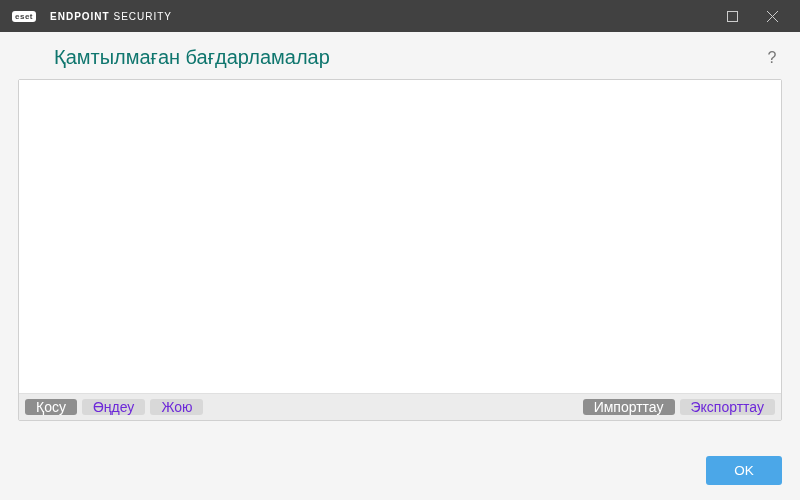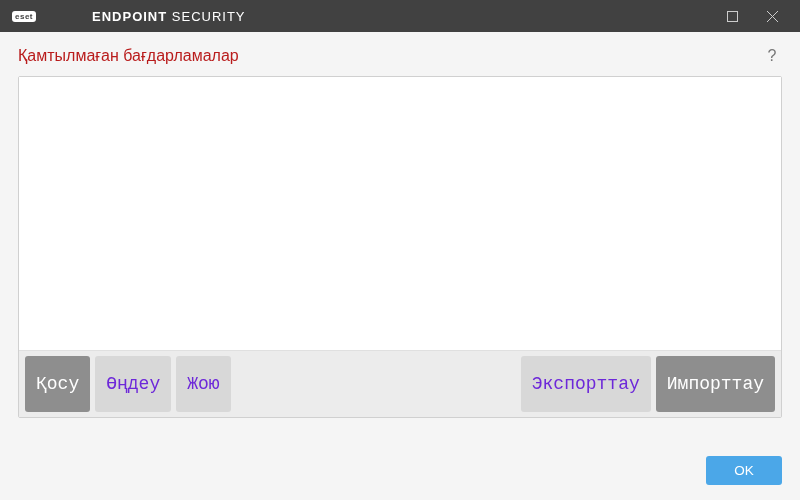--- a/index.html
+++ b/index.html
@@ -20,35 +20,34 @@
       height: 32px;
       background: #414141;
       display: flex;
       align-items: center;
       padding: 0 8px 0 12px;
       color: #fff;
     }
     .logo-wrap {
       display: flex;
       align-items: center;
-      gap: 20px;
+      gap: 14px;
     }
     .logo-badge {
       background: #fff;
       color: #414141;
       border-radius: 3px;
       font-size: 8px;
       font-weight: bold;
       padding: 1px 3px;
       letter-spacing: 0.5px;
     }
     .logo-text {
-      font-size: 13px;
+      font-size: 10px;
       letter-spacing: 1px;
-      margin-left: 36px;
     }
     .logo-text .bold {
       font-weight: 600;
     }
     .logo-text .light {
       font-weight: 300;
     }
     .title-controls {
       margin-left: auto;
       display: flex;
@@ -69,23 +68,24 @@
       stroke: currentColor;
       fill: none;
       stroke-width: 1;
     }
     .header-row {
       display: flex;
       align-items: center;
       padding: 14px 18px 10px 18px;
     }
     .page-title {
-      font-size: 16px;
-      color: #b91c1c;
+      font-size: 20px;
+      color: #0f766e;
       font-weight: 400;
+      margin-left: 36px;
     }
     .help-btn {
       margin-left: auto;
       width: 20px;
       height: 20px;
       display: flex;
       align-items: center;
       justify-content: center;
       color: #777;
       font-size: 16px;
@@ -110,23 +110,23 @@
       display: flex;
       gap: 5px;
       border-top: 1px solid #e0e0e0;
     }
     .panel-toolbar .spacer {
       flex: 1;
     }
     .tb-btn {
       border: none;
       border-radius: 3px;
-      padding: 18px 11px;
-      font-size: 18px;
-      font-family: Liberation Mono, monospace;
+      padding: 0 11px;
+      font-size: 14px;
+      font-family: Liberation Sans, sans-serif;
       cursor: pointer;
       background: #8e8e8e;
       color: #fff;
     }
     .tb-btn.disabled {
       background: #d8d8d8;
       color: #6d28d9;
       cursor: default;
     }
     .footer {
@@ -185,20 +185,20 @@
   </div>
 </div>
 
 <div class="content-panel">
   <div class="list-area"></div>
   <div class="panel-toolbar">
     <button class="tb-btn">Қосу</button>
     <button class="tb-btn disabled">Өңдеу</button>
     <button class="tb-btn disabled">Жою</button>
     <div class="spacer"></div>
+    <button class="tb-btn">Импорттау</button>
     <button class="tb-btn disabled">Экспорттау</button>
-    <button class="tb-btn">Импорттау</button>
   </div>
 </div>
 
 <div class="footer">
   <button class="ft-btn ft-primary">OK</button>
 </div>
 
 </body></html>

